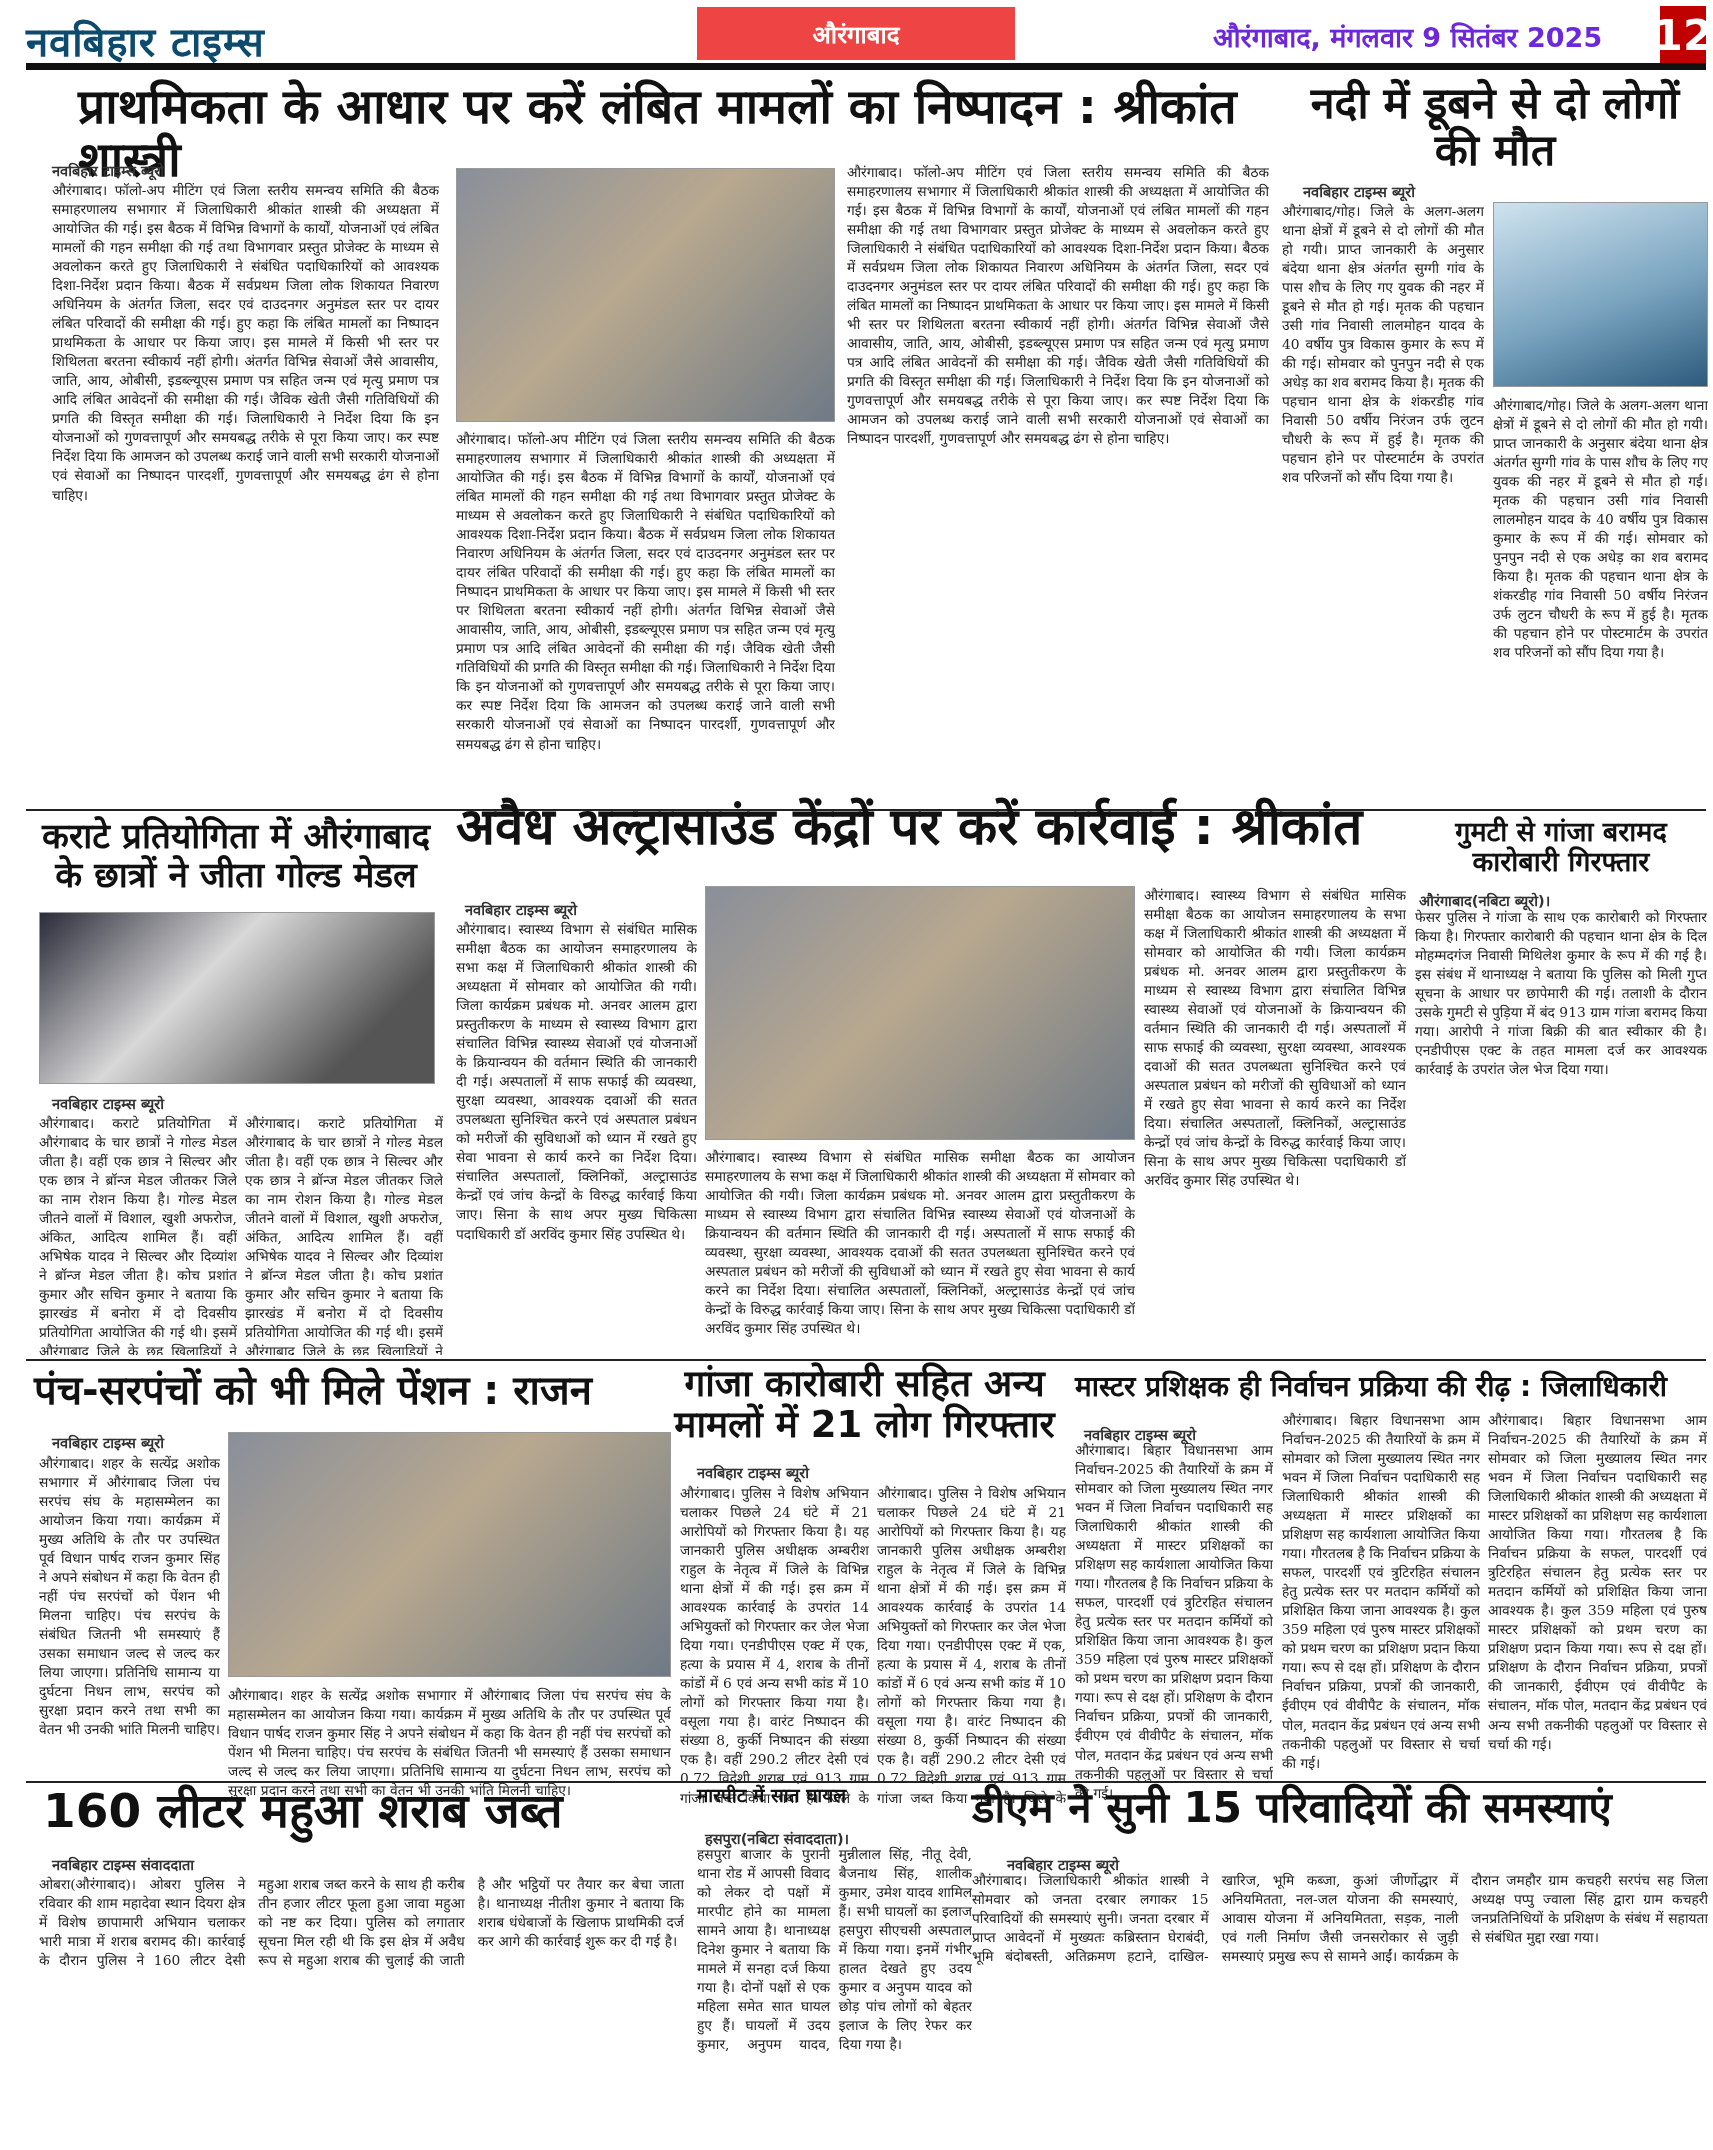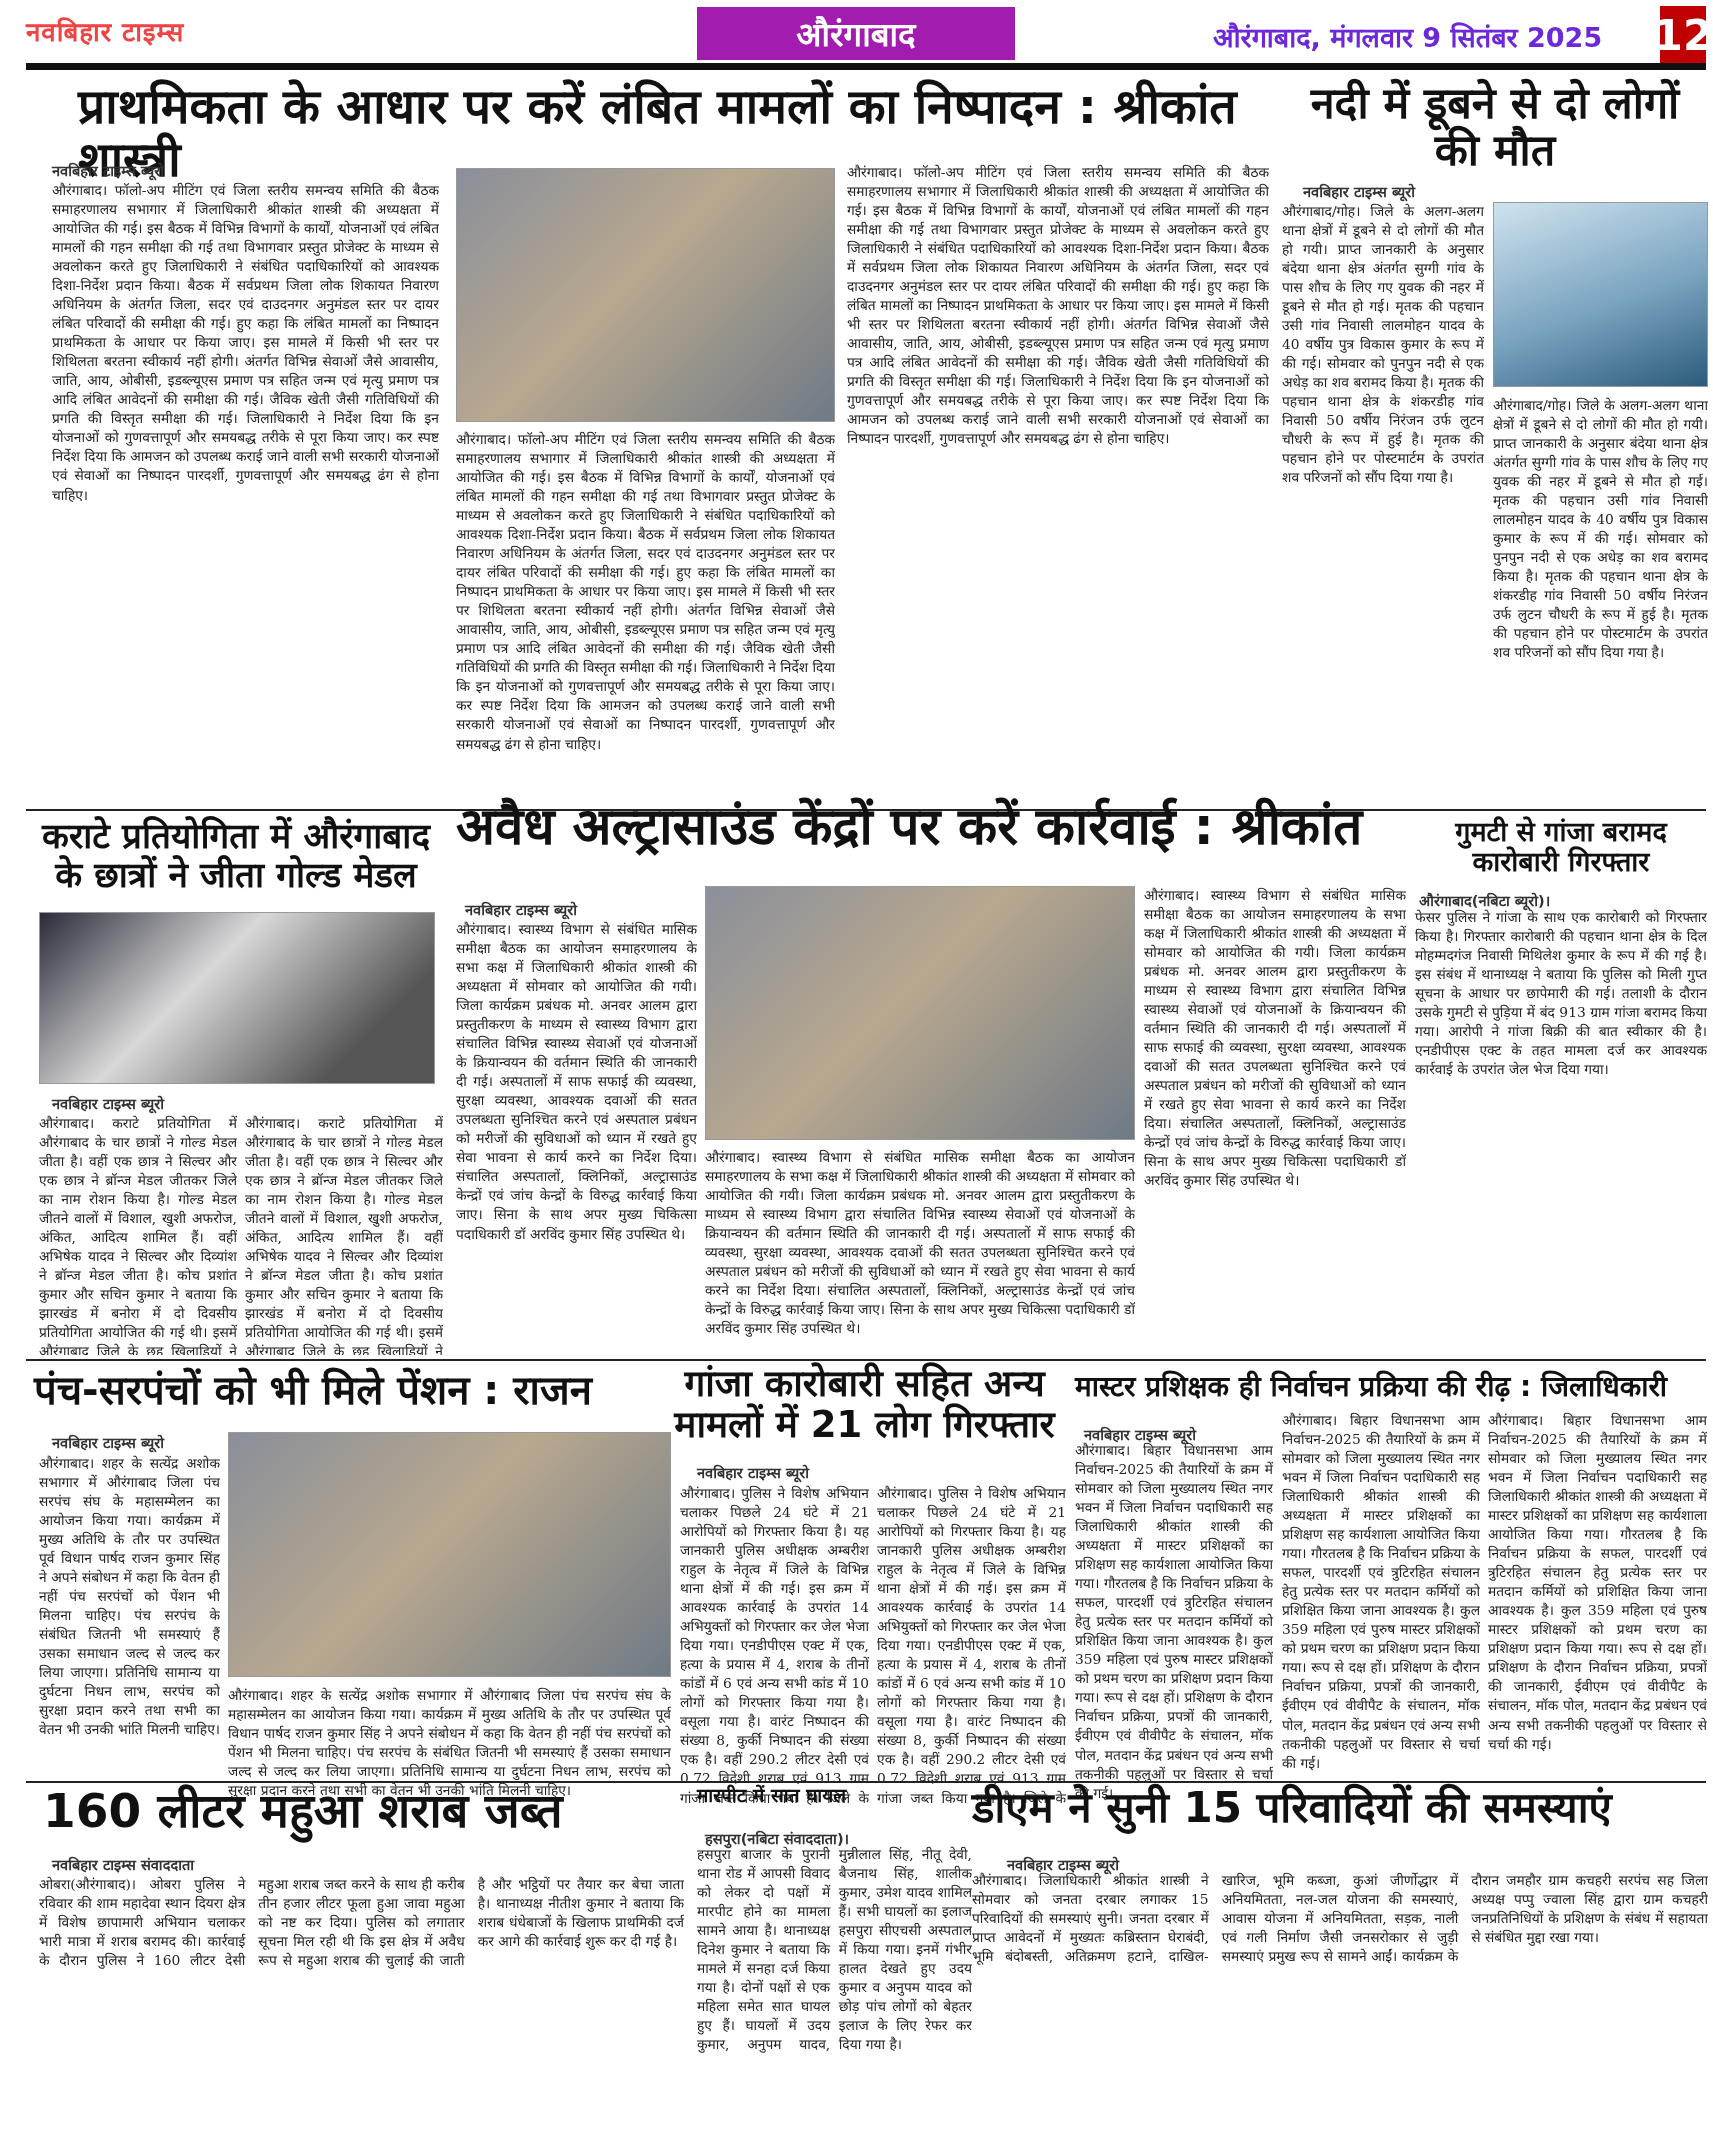--- a/index.html
+++ b/index.html
@@ -1,20 +1,20 @@
 <!DOCTYPE html>
 <html style="font-size:6.9px"><head>
 <meta charset="utf-8">
 <style>
   * { box-sizing: border-box; margin: 0; padding: 0; }
   html, body { width: 1714px; height: 2679px; background: #fff; overflow: hidden; }
   body { font-family: "DejaVu Sans", sans-serif; color: #111; position: relative; }
   .abs { position: absolute; }
-  .masthead-title { left: 26px; top: 13px; font-size: 26px; font-weight: bold; color: #ef4444; letter-spacing: 0.9px; }
-  .edition-box { left: 697px; top: 6.9px; width: 318px; height: 53px; background: #a21caf; color: #fff; font-size: 33px; font-weight: bold; display: flex; align-items: center; justify-content: center; }
+  .masthead-title { left: 26px; top: 13px; font-size: 40px; font-weight: bold; color: #0c4a6e; letter-spacing: 0.9px; }
+  .edition-box { left: 697px; top: 6.9px; width: 318px; height: 53px; background: #ef4444; color: #fff; font-size: 24px; font-weight: bold; display: flex; align-items: center; justify-content: center; }
   .dateline { left: 1213px; top: 18px; font-size: 27px; font-weight: bold; color: #6d28d9; }
   .page-num { left: 1660px; top: 6px; width: 46px; height: 58px; background: #c00000; color: #fff; font-size: 43px; font-weight: bold; display: flex; align-items: center; justify-content: center; text-align: center; }
   .rule-top { left: 26px; top: 63px; width: 1680px; height: 6.9px; background: #111; }
   .headline { font-weight: bold; color: #111; line-height: 1.1; }
   .byline { font-size: 14.6px; font-weight: bold; color: #333; }
   .body-text { font-size: 13.8px; line-height: 1.38; color: #222; text-align: justify; overflow: hidden; font-family: "DejaVu Serif", serif; }
   .photo { background: linear-gradient(135deg, #8a8f9a, #b8a88f 45%, #6f7a86); border: 0.9px solid #999; }
   .photo.water { background: linear-gradient(160deg, #cfe3ef, #7aa4c0 55%, #2d5b7c); }
   .photo.group { background: linear-gradient(135deg, #2b2b3a, #d8d8d8 40%, #555 80%); }
   .divider-h { height: 1.7px; background: #222; }

